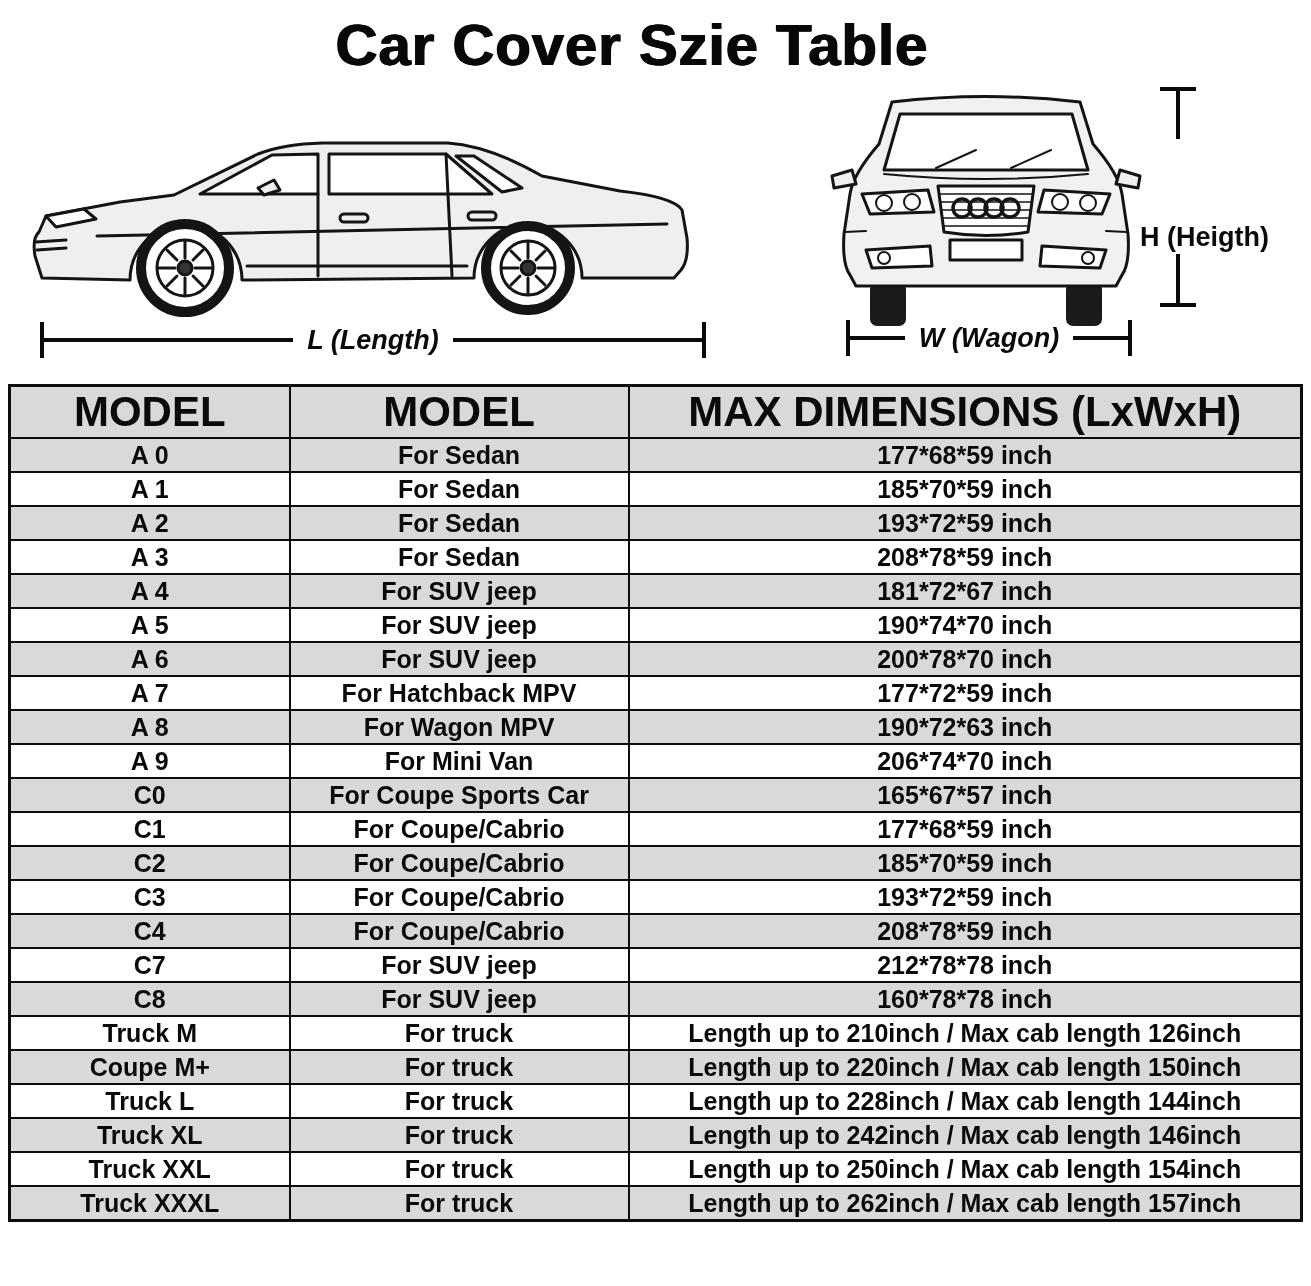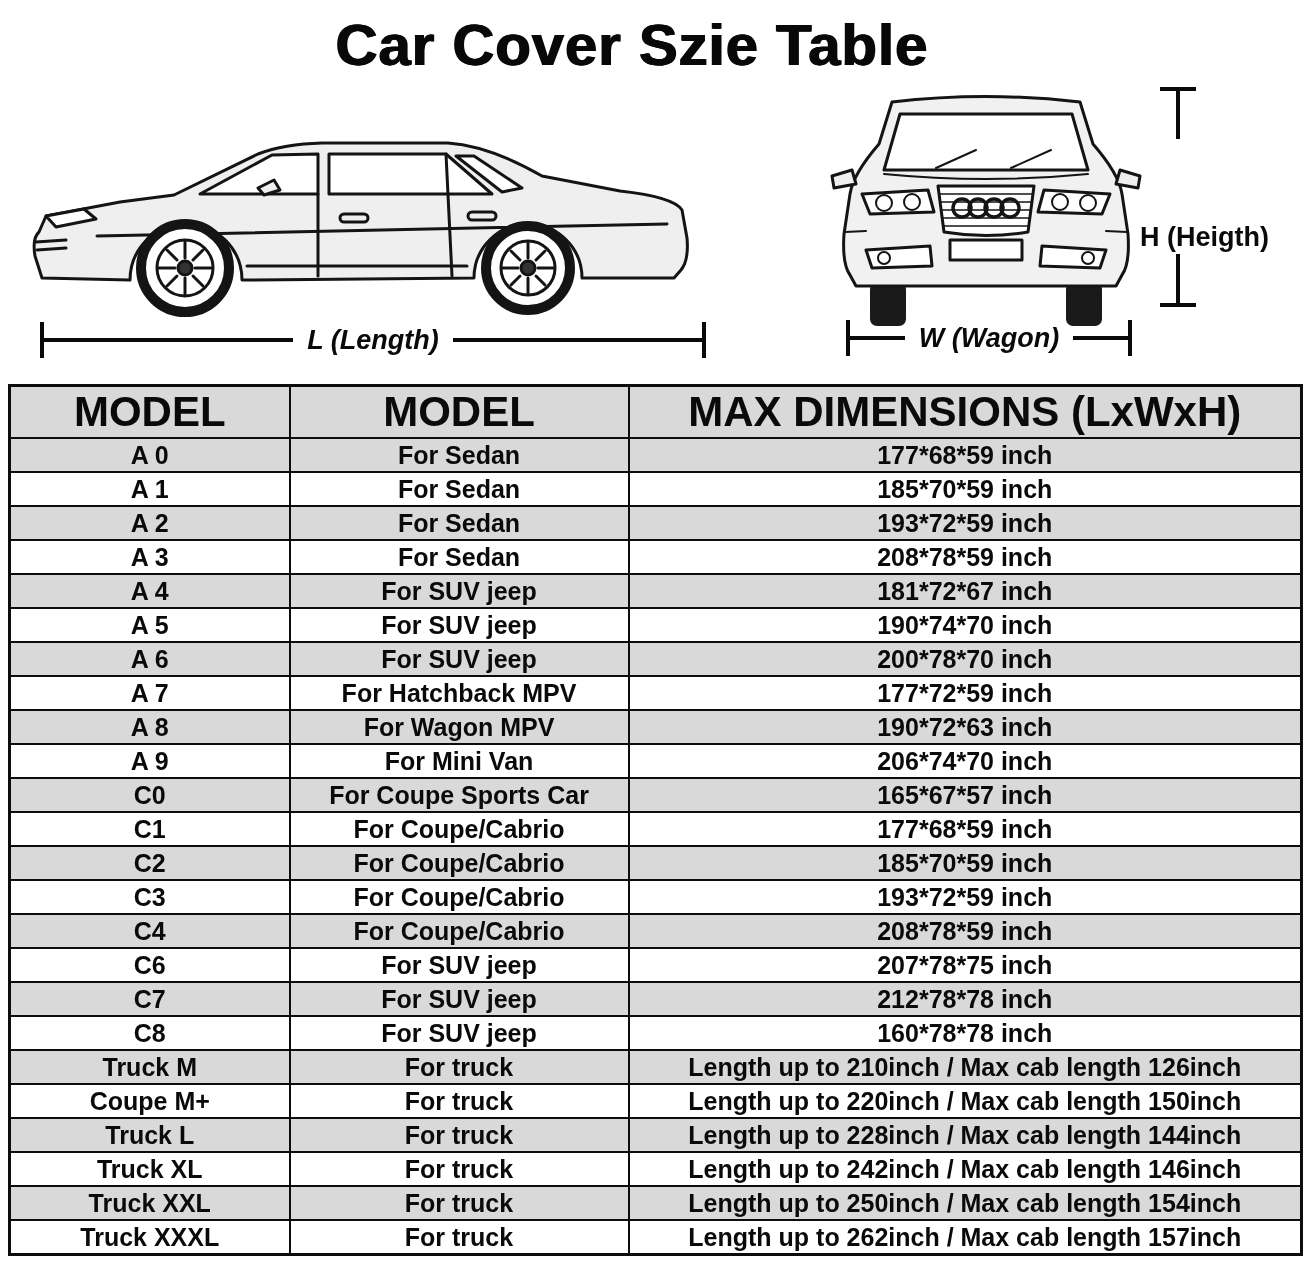--- a/index.html
+++ b/index.html
@@ -256,25 +256,20 @@
           <td>C3</td>
           <td>For Coupe/Cabrio</td>
           <td>193*72*59 inch</td>
         </tr>
         <tr>
           <td>C4</td>
           <td>For Coupe/Cabrio</td>
           <td>208*78*59 inch</td>
         </tr>
         <tr>
-          <td>C6</td>
-          <td>For SUV jeep</td>
-          <td>207*78*75 inch</td>
-        </tr>
-        <tr>
           <td>C7</td>
           <td>For SUV jeep</td>
           <td>212*78*78 inch</td>
         </tr>
         <tr>
           <td>C8</td>
           <td>For SUV jeep</td>
           <td>160*78*78 inch</td>
         </tr>
         <tr>

